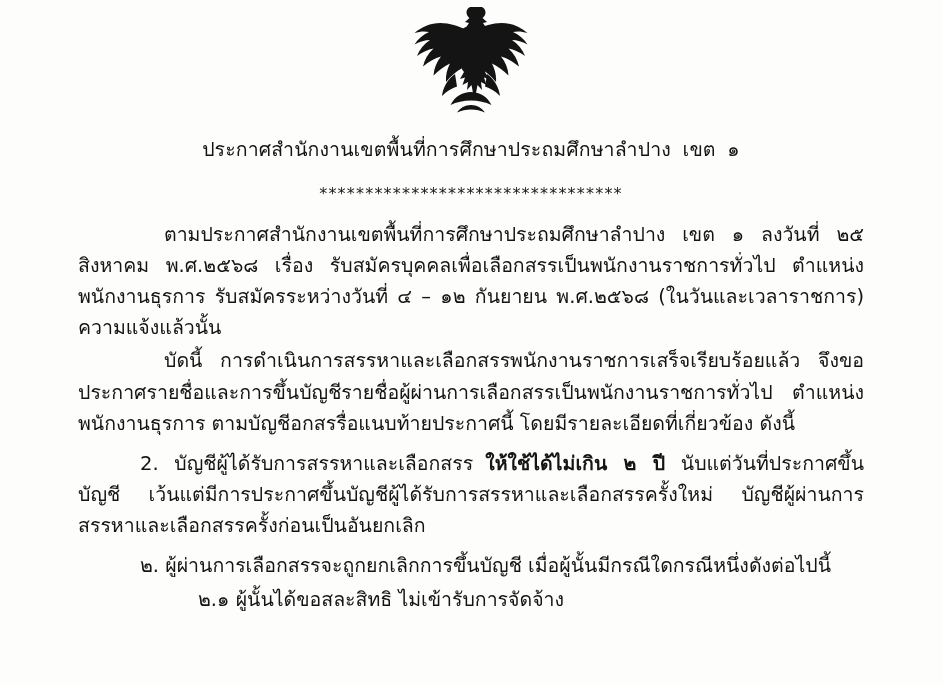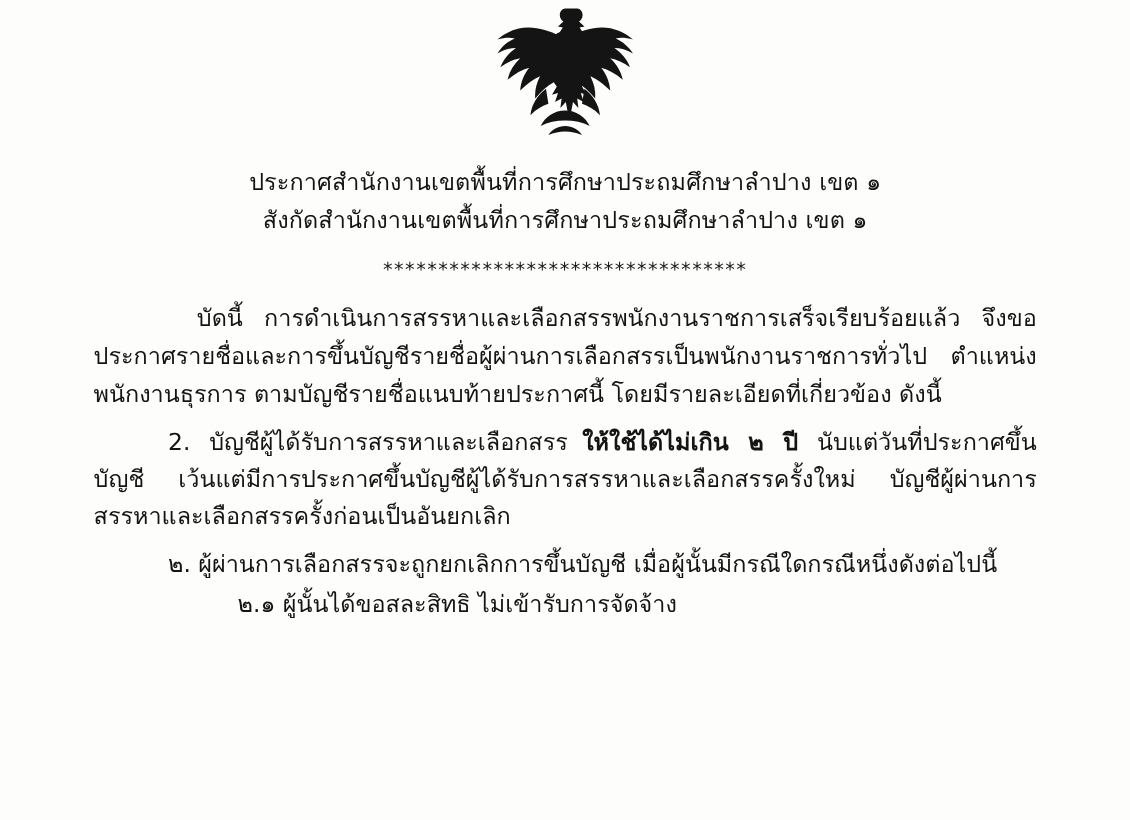--- a/index.html
+++ b/index.html
@@ -33,20 +33,21 @@
     width: 150px;
     height: 122px;
     display: block;
   }
 
   
   .header-block {
     margin-top: 10px;
     text-align: center;
     line-height: 1.62;
+    font-family: Liberation Mono, monospace;
   }
   .header-line {
     font-size: 19.5px;
     letter-spacing: 0.1px;
     color: #141414;
   }
   .stars {
     text-align: center;
     margin-top: 16px;
     font-size: 16px;
@@ -99,27 +100,27 @@
         <path d="M150 202 c-12 0 -22 6 -28 15 c9 -4 18 -6 28 -6 c10 0 19 2 28 6 c-6 -9 -16 -15 -28 -15 z"></path>
 
         <path d="M126 70 c-14 2 -26 10 -34 22 c9 -4 17 -6 25 -5 z"></path>
         <path d="M174 70 c14 2 26 10 34 22 c-9 -4 -17 -6 -25 -5 z"></path>
       </g>
     </svg>
   </div>
 
   <div class="header-block">
     <div class="header-line">ประกาศสำนักงานเขตพื้นที่การศึกษาประถมศึกษาลำปาง เขต ๑</div>
-    <div class="header-line">สังกัดสำนักงานเขตพื้นที่การศึกษาประถมศึกษาลำปาง เขต ๑</div>
   </div>
 
   <div class="stars">*********************************</div>
 
   <div class="body-block">
-    <p class="para indent-1">บัดนี้ การดำเนินการสรรหาและเลือกสรรพนักงานราชการเสร็จเรียบร้อยแล้ว จึงขอประกาศรายชื่อและการขึ้นบัญชีรายชื่อผู้ผ่านการเลือกสรรเป็นพนักงานราชการทั่วไป ตำแหน่งพนักงานธุรการ ตามบัญชีรายชื่อแนบท้ายประกาศนี้ โดยมีรายละเอียดที่เกี่ยวข้อง ดังนี้</p>
+    <p class="para indent-1">ตามประกาศสำนักงานเขตพื้นที่การศึกษาประถมศึกษาลำปาง เขต ๑ ลงวันที่ ๒๕ สิงหาคม พ.ศ.๒๕๖๘ เรื่อง รับสมัครบุคคลเพื่อเลือกสรรเป็นพนักงานราชการทั่วไป ตำแหน่งพนักงานธุรการ รับสมัครระหว่างวันที่ ๔ – ๑๒ กันยายน พ.ศ.๒๕๖๘ (ในวันและเวลาราชการ) ความแจ้งแล้วนั้น</p>
+    <p class="para indent-1">บัดนี้ การดำเนินการสรรหาและเลือกสรรพนักงานราชการเสร็จเรียบร้อยแล้ว จึงขอประกาศรายชื่อและการขึ้นบัญชีรายชื่อผู้ผ่านการเลือกสรรเป็นพนักงานราชการทั่วไป ตำแหน่งพนักงานธุรการ ตามบัญชีอกสรรื่อแนบท้ายประกาศนี้ โดยมีรายละเอียดที่เกี่ยวข้อง ดังนี้</p>
 
     <p class="para indent-2 gap-top"><span>2. บัญชีผู้ได้รับการสรรหาและเลือกสรร</span><span class="bold">ให้ใช้ได้ไม่เกิน ๒ ปี</span><span> นับแต่วันที่ประกาศขึ้นบัญชี เว้นแต่มีการประกาศขึ้นบัญชีผู้ได้รับการสรรหาและเลือกสรรครั้งใหม่ บัญชีผู้ผ่านการสรรหาและเลือกสรรครั้งก่อนเป็นอันยกเลิก</span></p>
 
     <p class="para indent-2 gap-top nojust">๒. ผู้ผ่านการเลือกสรรจะถูกยกเลิกการขึ้นบัญชี เมื่อผู้นั้นมีกรณีใดกรณีหนึ่งดังต่อไปนี้</p>
 
     <p class="sub-item">๒.๑ ผู้นั้นได้ขอสละสิทธิ ไม่เข้ารับการจัดจ้าง</p>
 
   </div>
 
 </div>

